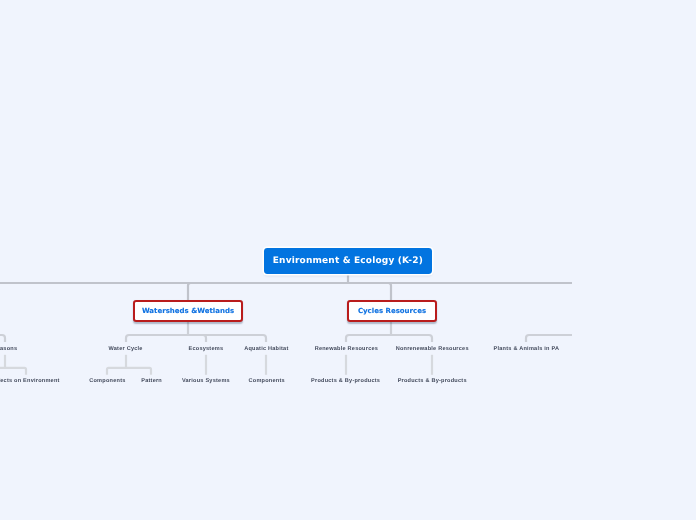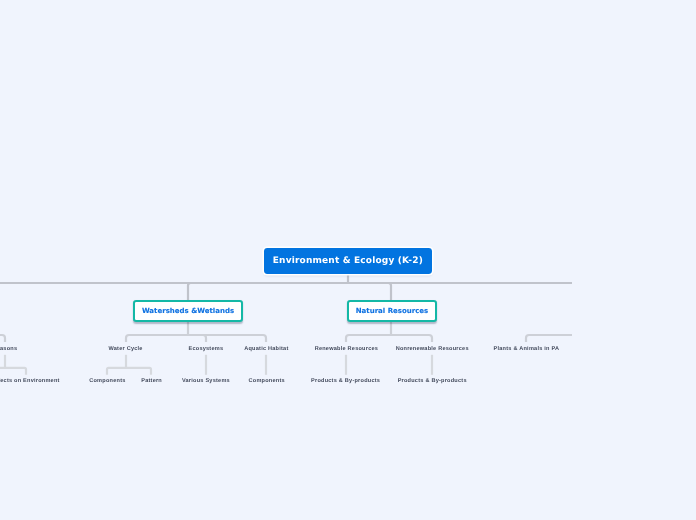--- a/index.html
+++ b/index.html
@@ -24,21 +24,21 @@
 
   .root{
     background:#0274e0;color:#ffffff;border-radius:3.4px;
     font-family:"DejaVu Sans",sans-serif;
     font-weight:bold;font-size:9px;letter-spacing:0.17px;
     display:flex;align-items:center;justify-content:center;
     box-shadow:0 0 0 1.6px #ffffff, 0 2px 2.4px rgba(30,45,80,.13);
   }
   .lvl2{
     background:#ffffff;color:#0f72e2;
-    border:2px solid #14b8a6;border-radius:3.2px;
+    border:2px solid #b91c1c;border-radius:3.2px;
     font-family:"DejaVu Sans",sans-serif;
     font-weight:bold;font-size:7px;letter-spacing:0px;
     -webkit-text-stroke:0.1px #0f72e2;
     display:flex;align-items:center;justify-content:center;
     box-shadow:0 1.2px 1.4px rgba(30,45,80,.30);
   }
   .leaf{
     filter:blur(0px);
     font-family:"Liberation Sans",sans-serif;
     -webkit-font-smoothing:antialiased;
@@ -86,21 +86,21 @@
 
       <path class="lvl2link" d="M602.0 321.3 L602.0 335.0"></path>
       <path class="lvl2link" d="M602.0 335.0 L529.0 335.0 A3.0 3.0 0 0 0 526.0 338.0 L526.0 342.0"></path>
       <path class="lvl2link" d="M602.0 335.0 L591.0 335.0 A3.0 3.0 0 0 0 588.0 338.0 L588.0 342.0"></path>
       <path class="lvl2link" d="M602.0 335.0 L662.0 335.0 A3.0 3.0 0 0 1 665.0 338.0 L665.0 342.0"></path>
     </svg>
 
   <div class="node root" style="left:263.6px;top:248.2px;width:168.6px;height:25.8px;">Environment &amp; Ecology (K-2)</div>
 
   <div class="node lvl2" style="left:133px;top:300px;width:110px;height:21.5px;">Watersheds &amp;Wetlands</div>
-  <div class="node lvl2" style="left:347px;top:300px;width:90px;height:21.5px;">Natural Resources</div>
+  <div class="node lvl2" style="left:347px;top:300px;width:90px;height:21.5px;">Cycles Resources</div>
 
   <div class="node leaf" style="left:5px;top:345.0px;">Seasons</div>
   <div class="node leaf" style="left:125.6px;top:345.0px;">Water Cycle</div>
   <div class="node leaf" style="left:205.9px;top:345.0px;">Ecosystems</div>
   <div class="node leaf" style="left:266.4px;top:345.0px;">Aquatic Habitat</div>
   <div class="node leaf" style="left:346.4px;top:345.0px;">Renewable Resources</div>
   <div class="node leaf" style="left:432.2px;top:345.0px;">Nonrenewable Resources</div>
   <div class="node leaf" style="left:526.4px;top:345.0px;">Plants &amp; Animals in PA</div>
   <div class="node leaf" style="left:587.6px;top:345.0px;">Life Cycles</div>
   <div class="node leaf" style="left:665.3px;top:345.0px;">Tools &amp; Machinery in Agriculture</div>

